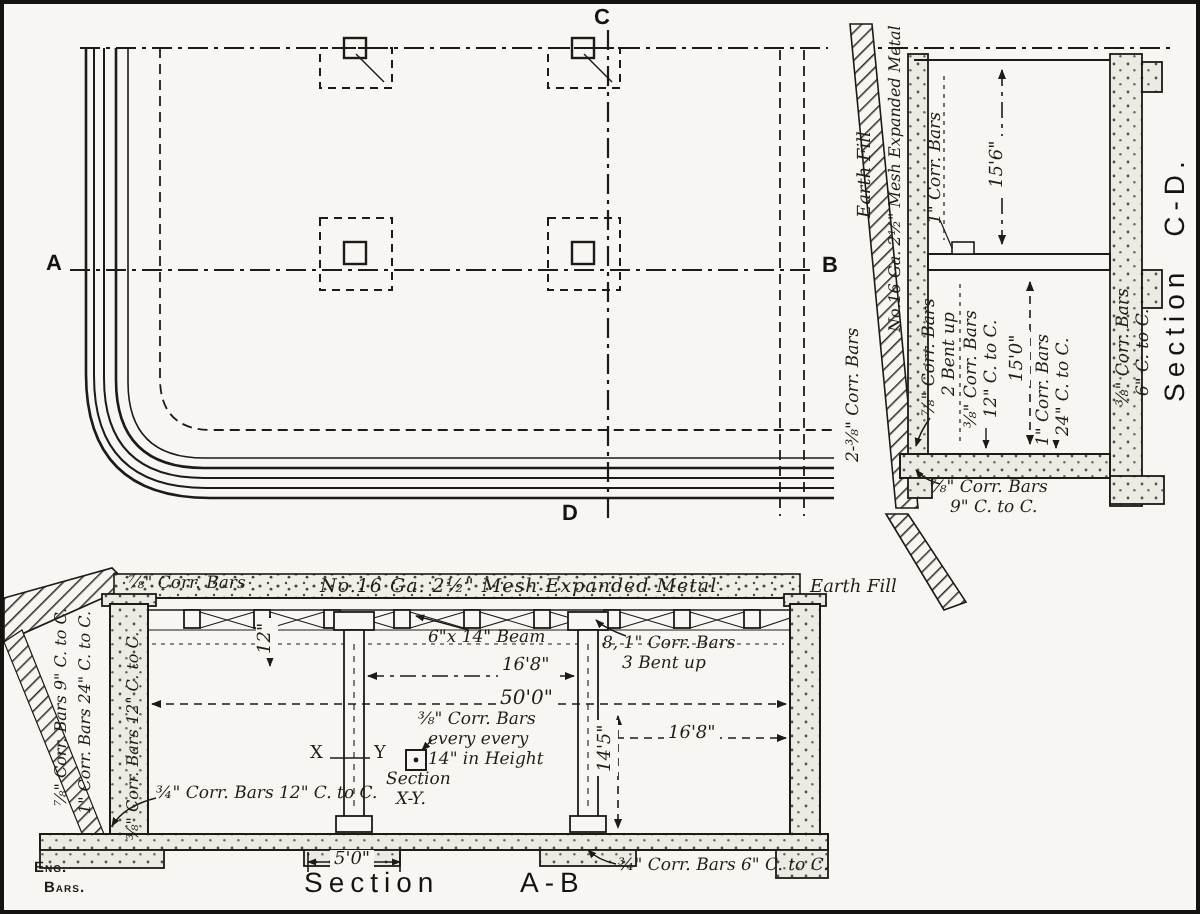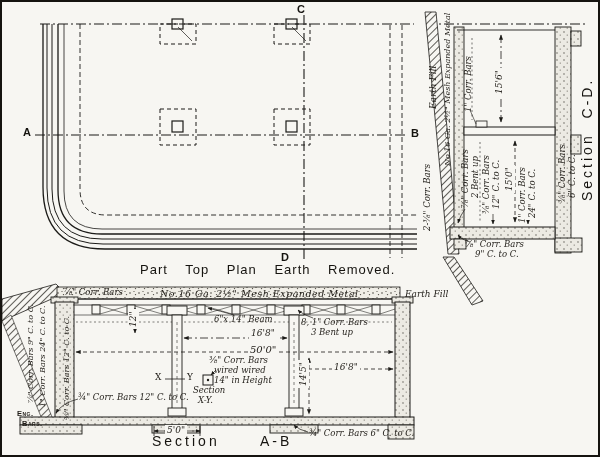--- a/index.html
+++ b/index.html
@@ -185,21 +185,20 @@
       <path d="M214 368 L209 373" stroke-width=".7" marker-end="url(#ar)"></path>
       <path d="M76 397 Q60 401 54 411" stroke-width=".7" marker-end="url(#ar)"></path>
       <path d="M306 430 Q297 428 292 423" stroke-width=".7" marker-end="url(#ar)"></path>
     </g>
   </svg>
 
   <div class="marker" style="left:295px;top:1px;">C</div>
   <div class="marker" style="left:21px;top:124px;">A</div>
   <div class="marker" style="left:409px;top:125px;">B</div>
   <div class="marker" style="left:279px;top:249px;">D</div>
-  <div class="lbl big" style="left:138px;top:260px;">Part Top Plan Earth Removed.</div>
 
   <div class="lbl rot" style="left:426px;top:107px;font-size:9px;">Earth Fill</div>
   <div class="lbl rot" style="left:441px;top:164px;font-size:8px;">No.16 Ga. 2½" Mesh Expanded Metal</div>
   <div class="lbl rot" style="left:420px;top:229px;">2-⅜" Corr. Bars</div>
   <div class="lbl rot" style="left:461px;top:110px;">1" Corr. Bars</div>
   <div class="lbl rot dim bg" style="left:492px;top:94px;">15'6"</div>
   <div class="lbl rot" style="left:458px;top:206px;">
     <div>⅞" Corr. Bars</div>
     <div class="ind1">2 Bent up</div>
   </div>
@@ -230,36 +229,36 @@
   <div class="lbl" style="left:299px;top:315px;">
     <div>8, 1" Corr. Bars</div>
     <div class="ind1">3 Bent up</div>
   </div>
   <div class="lbl dim bg" style="left:247px;top:326px;">16'8"</div>
   <div class="lbl dim bg" style="left:246px;top:342px;font-size:10px;">50'0"</div>
   <div class="lbl dim bg" style="left:330px;top:360px;">16'8"</div>
   <div class="lbl rot dim bg" style="left:296px;top:386px;">14'5"</div>
   <div class="lbl" style="left:207px;top:353px;">
     <div>⅜" Corr. Bars</div>
-    <div class="ind2">wired wired</div>
+    <div class="ind2">every every</div>
     <div class="ind2">14" in Height</div>
   </div>
   <div class="lbl" style="left:191px;top:383px;">
     <div>Section</div>
     <div class="ind2">X-Y.</div>
   </div>
   <div class="lbl" style="left:153px;top:370px;font-style:normal;font-size:9px;">X</div>
   <div class="lbl" style="left:185px;top:370px;font-style:normal;font-size:9px;">Y</div>
   <div class="lbl rot" style="left:24px;top:401px;font-size:8px;">⅞" Corr. Bars 9" C. to C.</div>
   <div class="lbl rot" style="left:36px;top:405px;font-size:8px;">1" Corr. Bars 24" C. to C.</div>
   <div class="lbl rot" style="left:60px;top:418px;font-size:8px;">⅜" Corr. Bars 12" C. to C.</div>
   <div class="lbl" style="left:76px;top:390px;">¾" Corr. Bars 12" C. to C.</div>
   <div class="lbl dim bg" style="left:163px;top:423px;">5'0"</div>
   <div class="lbl" style="left:307px;top:426px;">¾" Corr. Bars 6" C. to C.</div>
   <div class="lbl sec" style="left:150px;top:431px;">Section</div>
   <div class="lbl sec" style="left:258px;top:431px;">A-B</div>
 
-  <div class="credit" style="left:15px;top:407px;">
+  <div class="credit" style="left:15px;top:427px;">
     <div>Eng.</div>
     <div class="ind2">Bars.</div>
   </div>
 
 </div>
 
 </body></html>

